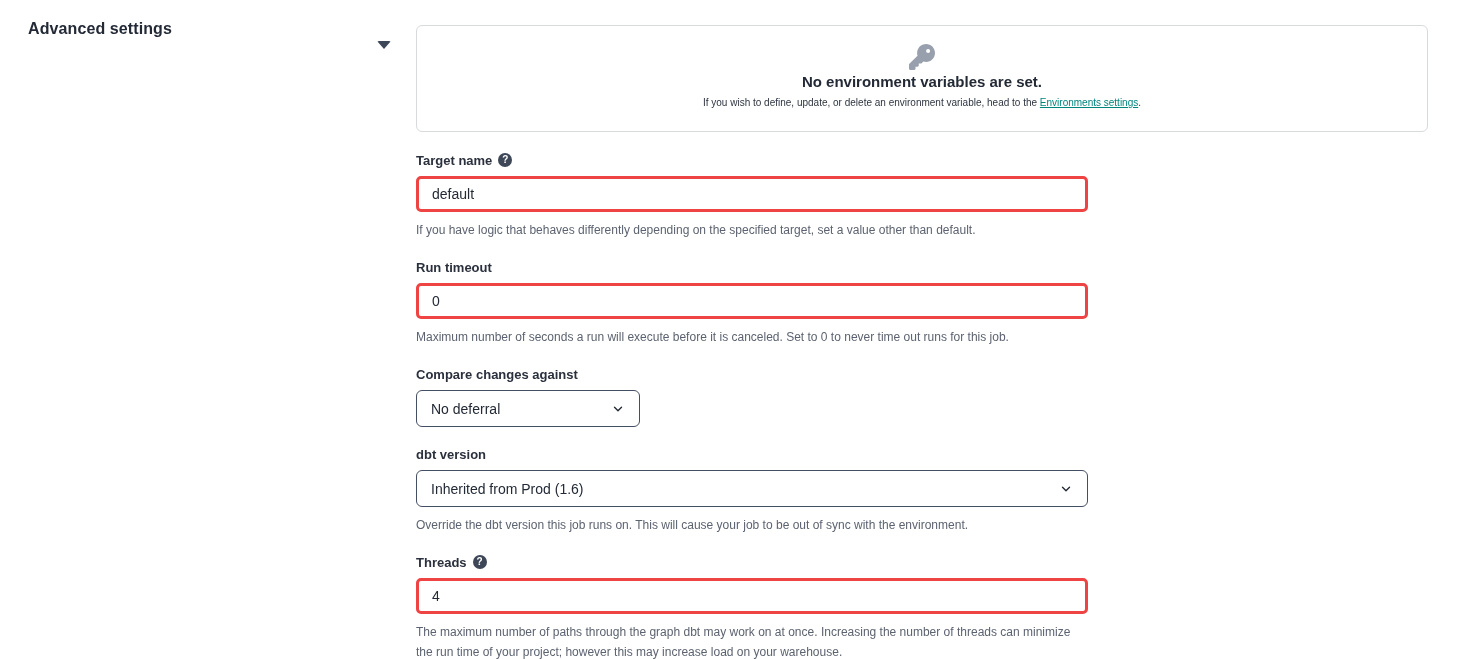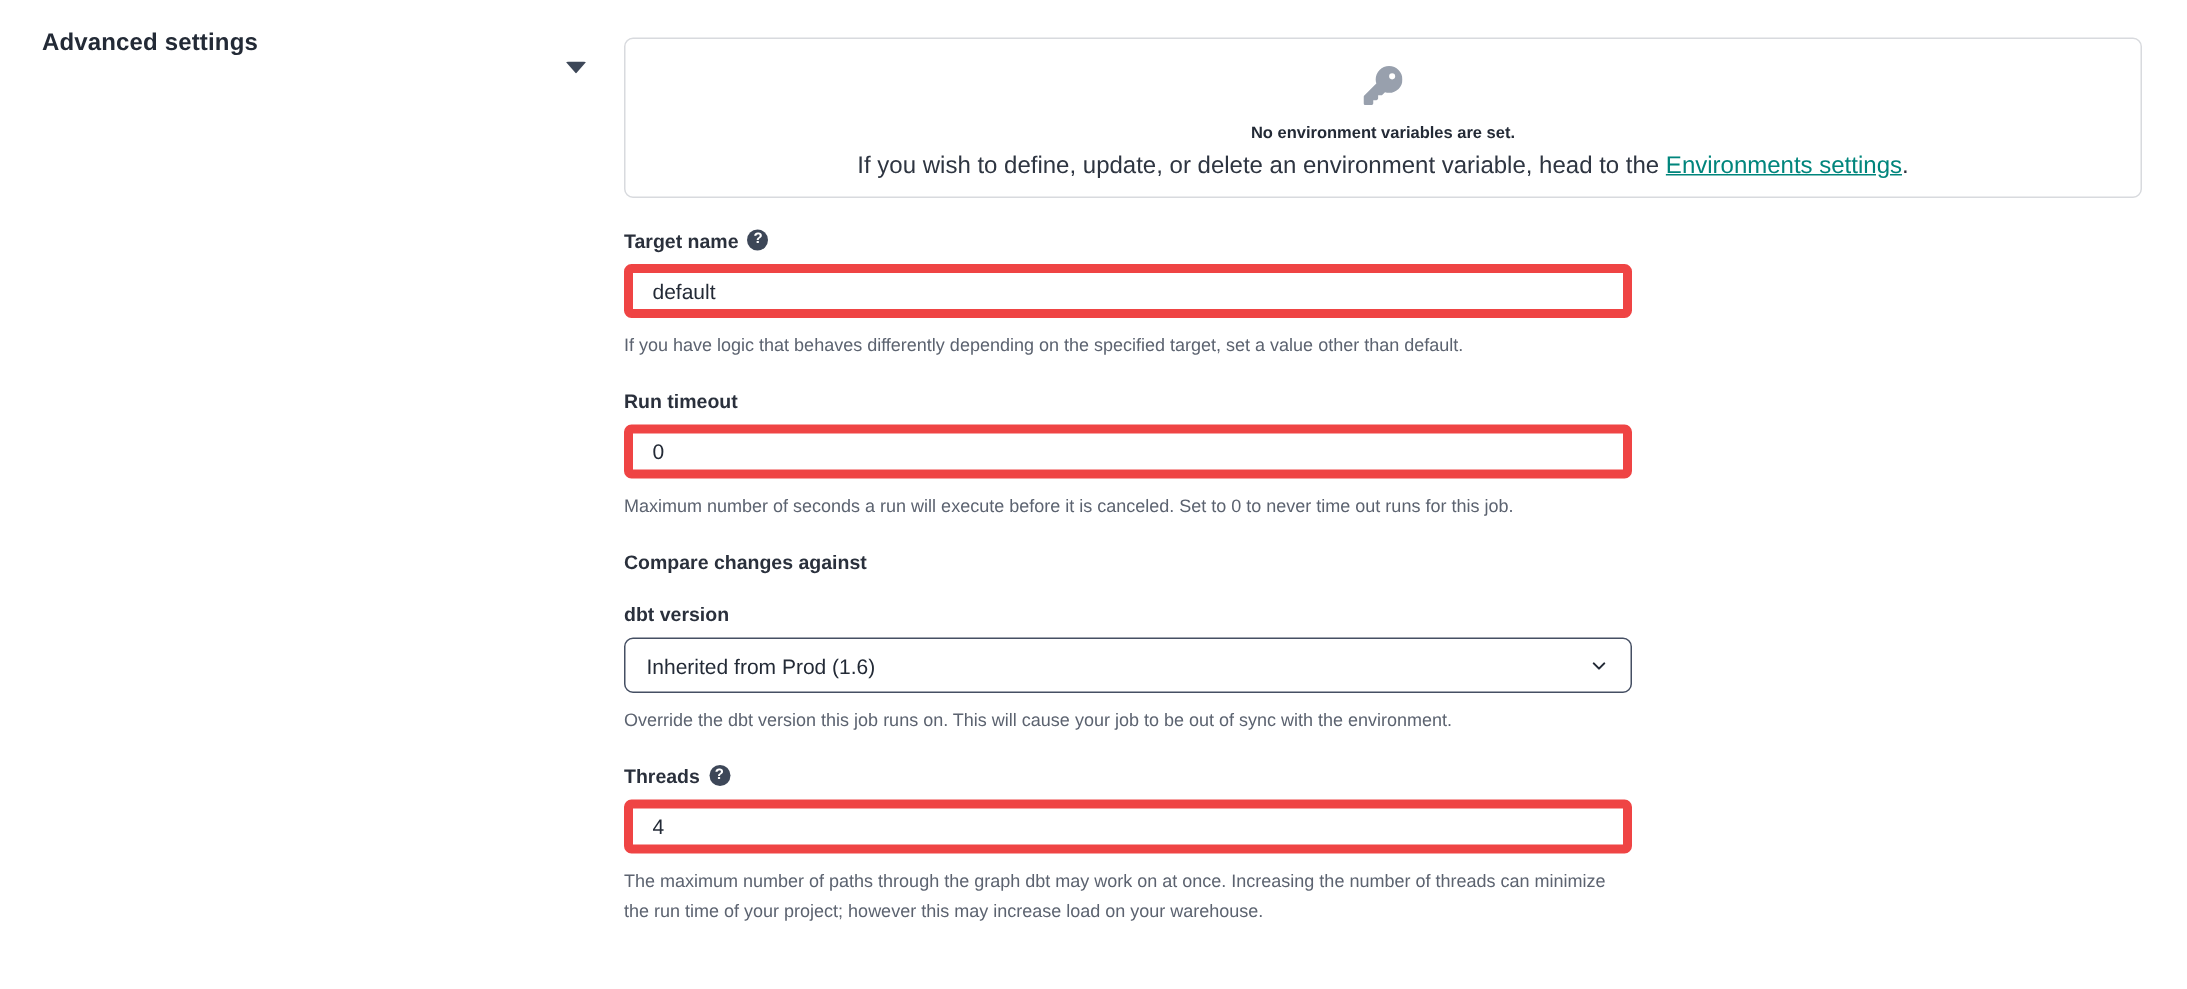--- a/index.html
+++ b/index.html
@@ -30,42 +30,42 @@
   .content { position: absolute; left: 416px; top: 25px; width: 1012px; }
 
   
   .env-banner {
     width: 100%; height: 107px;
     border: 1px solid #d8dade; border-radius: 6px;
     display: flex; flex-direction: column; align-items: center;
     text-align: center;
   }
   .env-banner .key-wrap { margin-top: 18px; height: 26px; }
-  .env-banner .banner-title { margin-top: 13px; font-size: 11px; font-weight: 700; color: #232a36; }
-  .env-banner .banner-message { margin-top: 7px; font-size: 16px; color: #2e3541; }
+  .env-banner .banner-title { margin-top: 3px; font-size: 15px; font-weight: 700; color: #232a36; }
+  .env-banner .banner-message { margin-top: 7px; font-size: 10px; color: #2e3541; }
   .env-banner a.banner-link { color: #00857c; text-decoration: underline; cursor: pointer; }
 
   
   .form { width: 672px; }
   .field { margin-top: 20px; }
   .field.first { margin-top: 21px; }
 
   .field-label-row { display: flex; align-items: flex-start; gap: 6px; margin-bottom: 8px; }
   .field-label { font-size: 13px; font-weight: 700; color: #2a303c; }
 
   .help-icon {
     width: 14px; height: 14px; border-radius: 50%;
     background: #3d4758; color: #ffffff;
     font-size: 10px; font-weight: 700; line-height: 14px;
     display: inline-block; text-align: center; cursor: pointer;
   }
 
   .text-input {
     width: 100%; height: 36px;
-    border: 6px solid #ef4444; border-radius: 5px;
+    border: 3px solid #ef4444; border-radius: 5px;
     padding: 0 13px;
     font-family: "Liberation Sans", "DejaVu Sans", sans-serif;
     font-size: 14px; color: #232a36;
     background: #ffffff; outline: none;
   }
 
   .select-box {
     height: 37px;
     border: 1px solid #454f63; border-radius: 6px;
     display: flex; align-items: center; justify-content: space-between;
@@ -116,20 +116,28 @@
         <span class="field-label">Run timeout</span>
       </div>
       <input class="text-input" type="text" value="0" style="">
       <div class="field-helper">Maximum number of seconds a run will execute before it is canceled. Set to 0 to never time out runs for this job.</div>
     </div>
 
     <div class="field">
       <div class="field-label-row">
         <span class="field-label">Compare changes against</span>
       </div>
+      <div class="select-box narrow">
+        <span>No deferral</span>
+        <span class="chevron-down">
+          <svg width="14" height="14" viewBox="0 0 24 24" fill="none" stroke="#232a36" stroke-width="2.4" stroke-linecap="round" stroke-linejoin="round">
+              <path d="M6 9l6 6 6-6"></path>
+            </svg>
+        </span>
+      </div>
 
     </div>
 
     <div class="field">
       <div class="field-label-row">
         <span class="field-label">dbt version</span>
       </div>
       <div class="select-box wide">
         <span>Inherited from Prod (1.6)</span>
         <span class="chevron-down">

